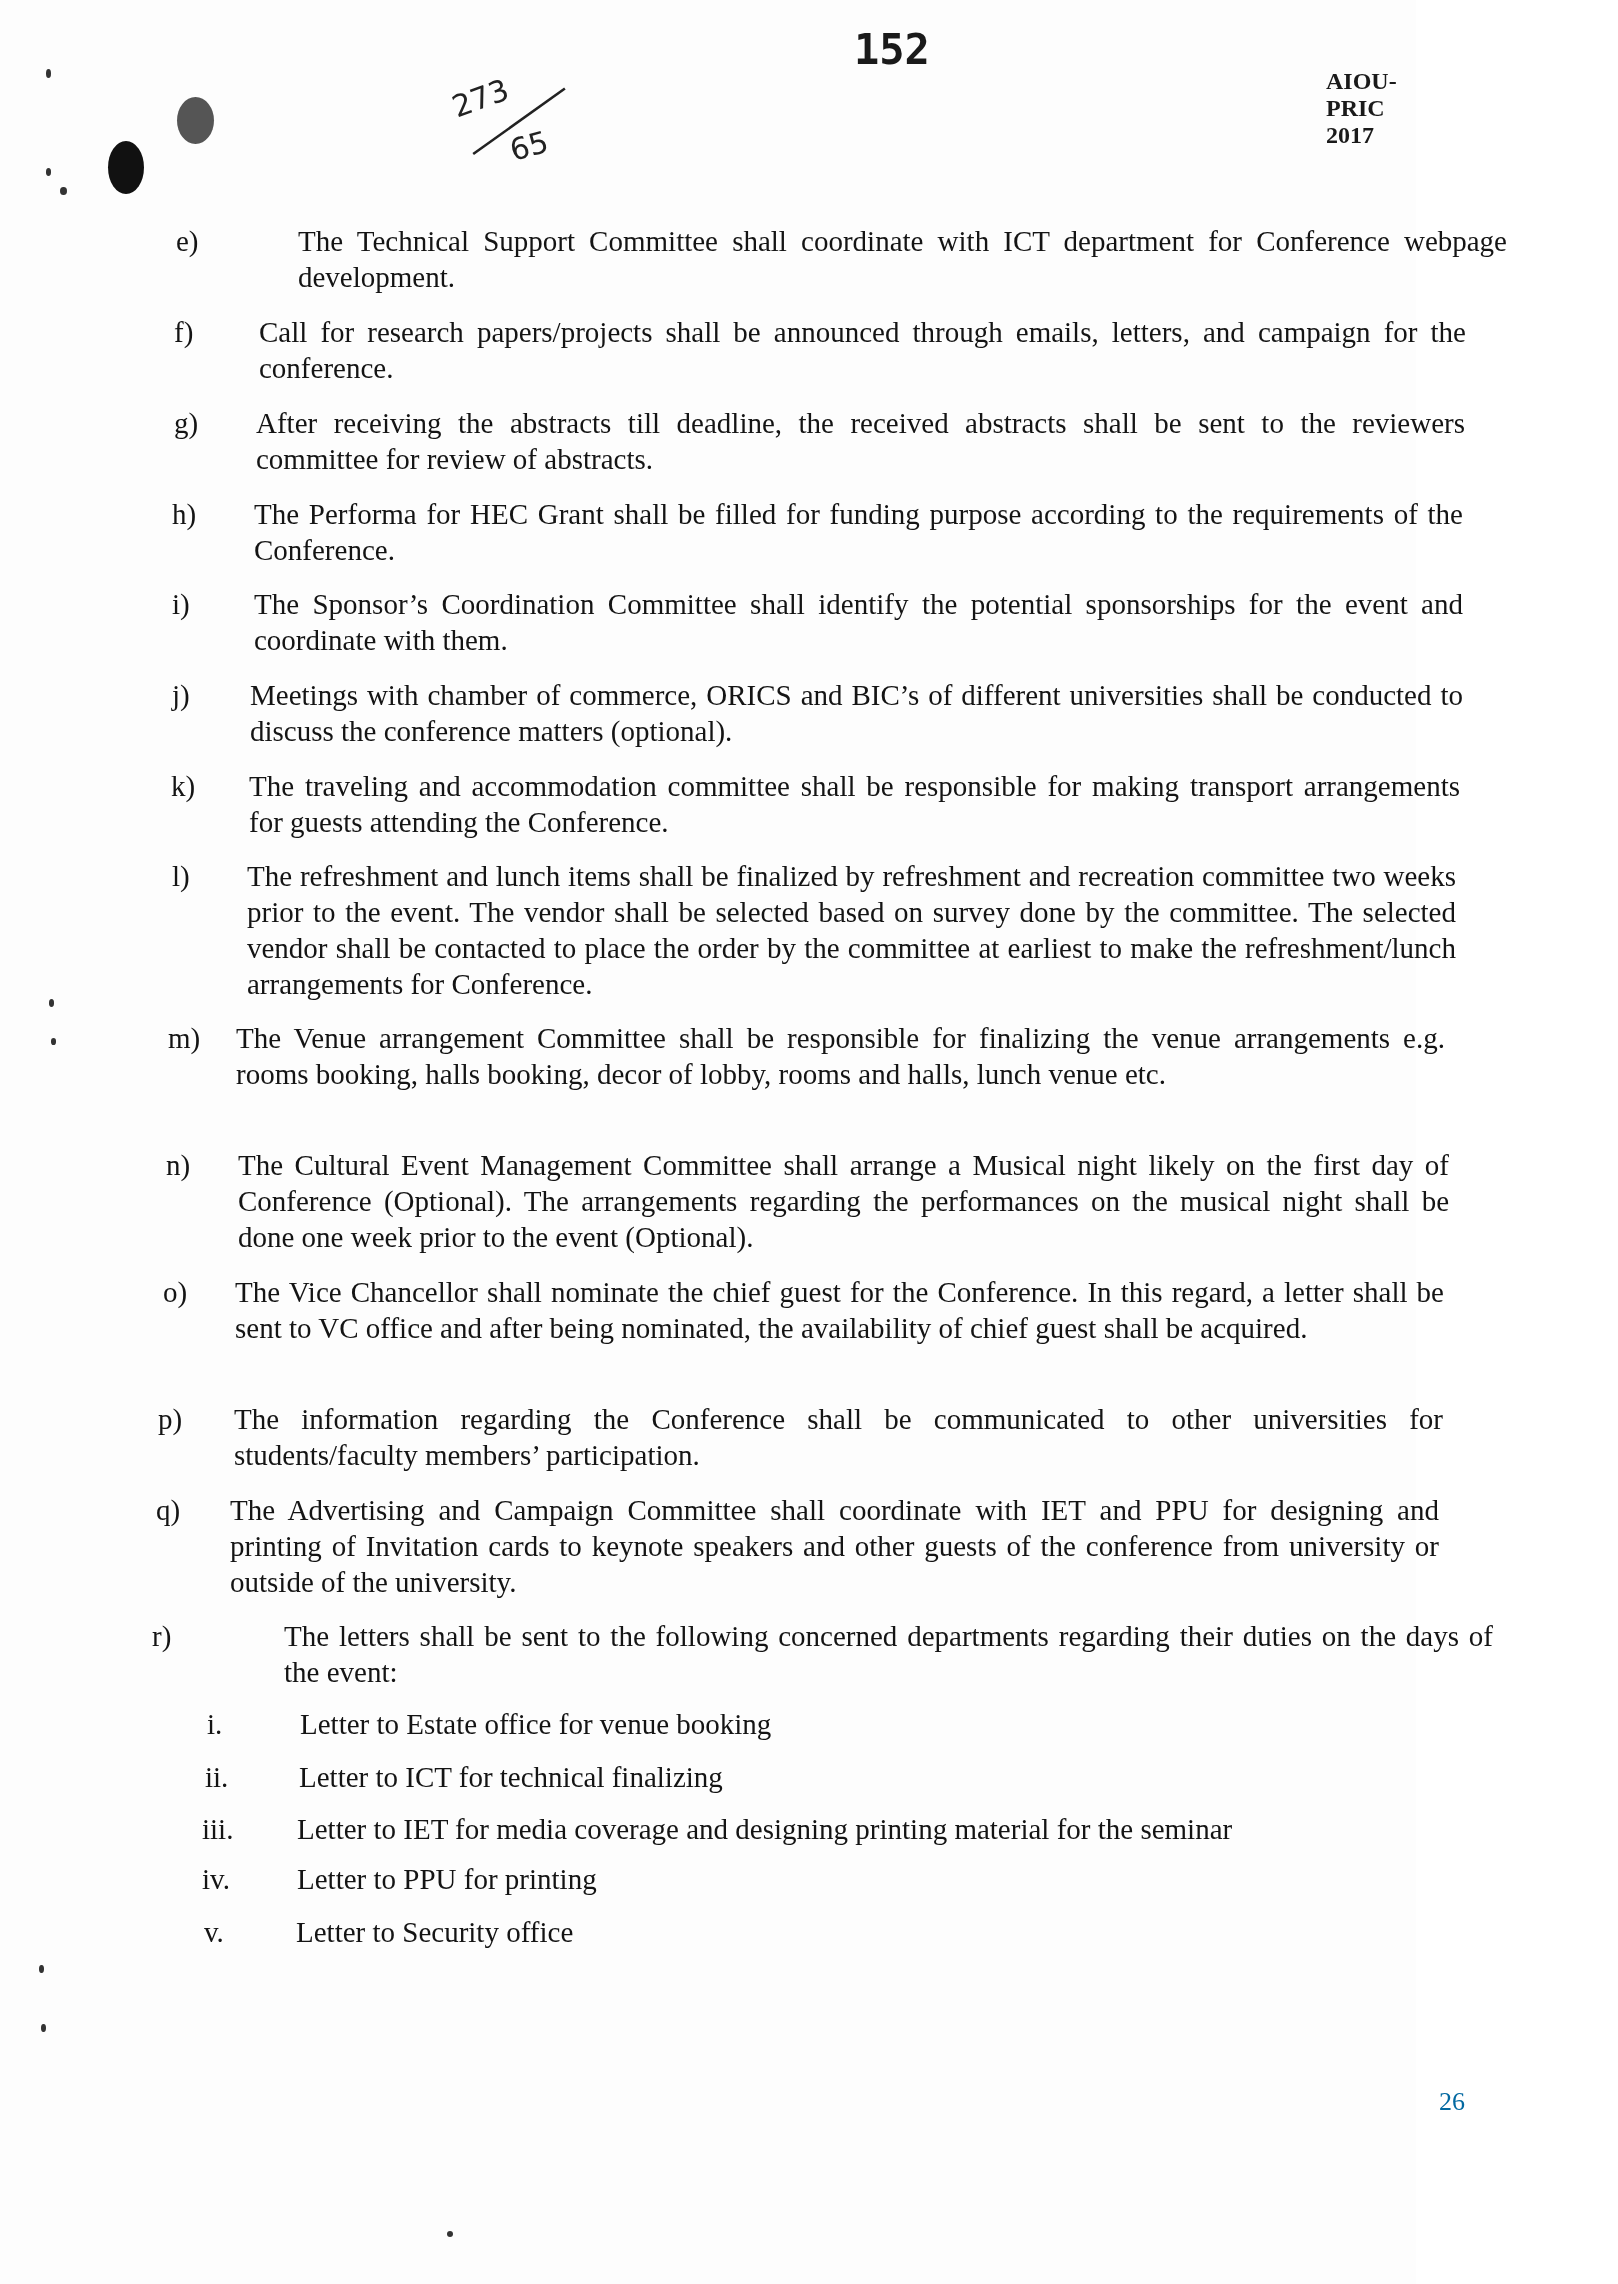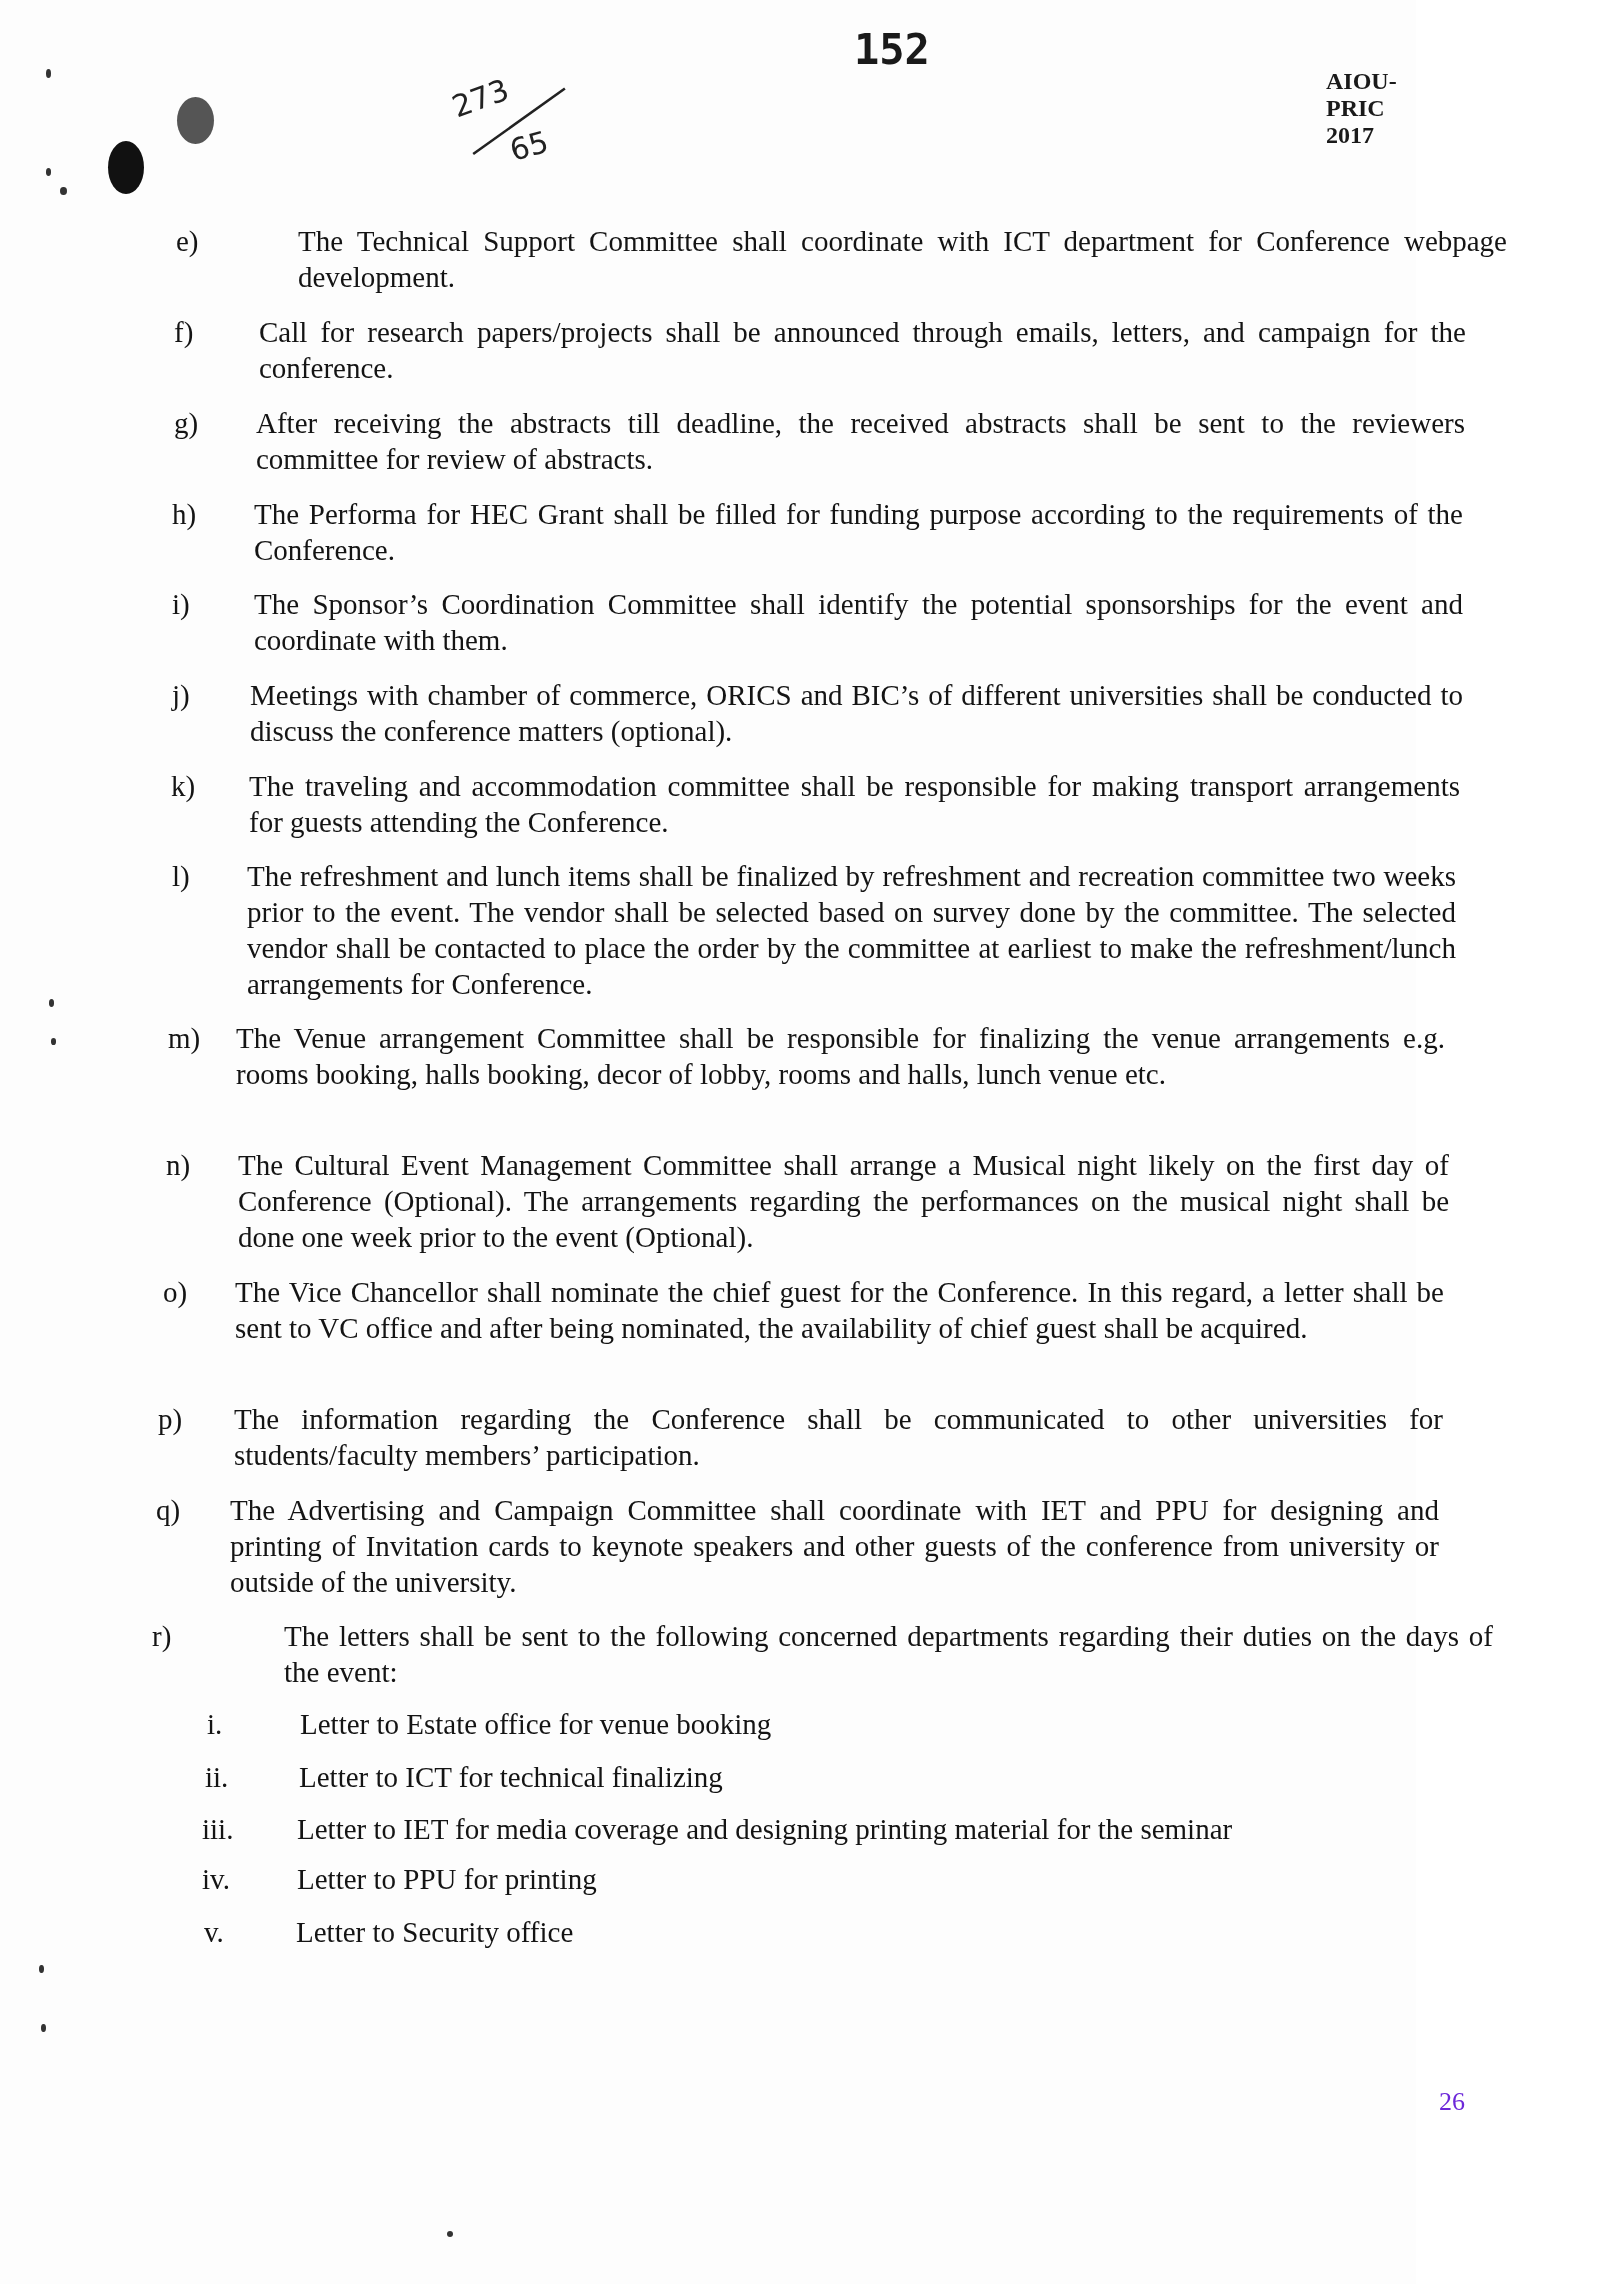--- a/index.html
+++ b/index.html
@@ -15,21 +15,21 @@
   .hole.h1 { left: 177px; top: 97px; width: 37px; height: 47px; background: #555; }
   .hole.h2 { left: 108px; top: 141px; width: 36px; height: 53px; }
   .speck { position: absolute; background: #333; border-radius: 50%; }
   .list { position: absolute; left: 0; top: 0; }
   .item { position: absolute; font-size: 29px; line-height: 36px; }
   .item .lbl { position: absolute; left: 0; top: 0; }
   .item .txt { position: absolute; top: 0; text-align: justify; }
   .sub { position: absolute; font-size: 29px; line-height: 36px; }
   .sub .lbl { position: absolute; left: 0; top: 0; }
   .sub .txt { position: absolute; left: 92px; top: 0; white-space: nowrap; }
-  .footer-num { position: absolute; left: 1439px; top: 2087px; font-size: 26px; color: #6d28d9; }
+  .footer-num { position: absolute; left: 1439px; top: 2087px; font-size: 26px; color: #0369a1; }
 </style>
 </head>
 <body>
 
 <div class="page">
 
   <div class="hole h1"></div>
   <div class="hole h2"></div>
   <div class="speck" style="left:46px;top:69px;width:5.3px;height:9.2px;"></div>
   <div class="speck" style="left:46px;top:168px;width:5.3px;height:8px;"></div>

